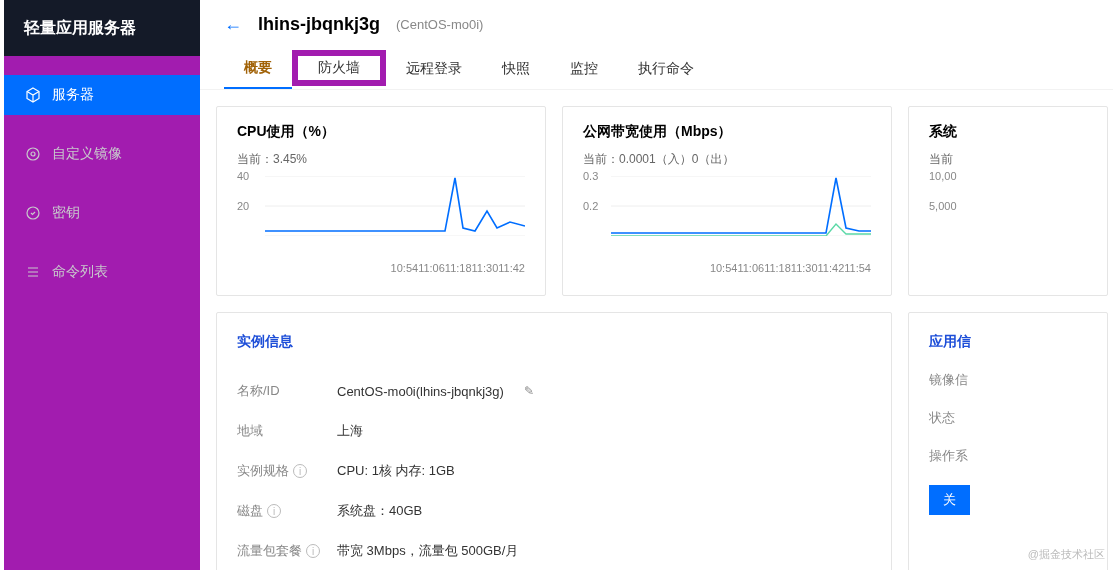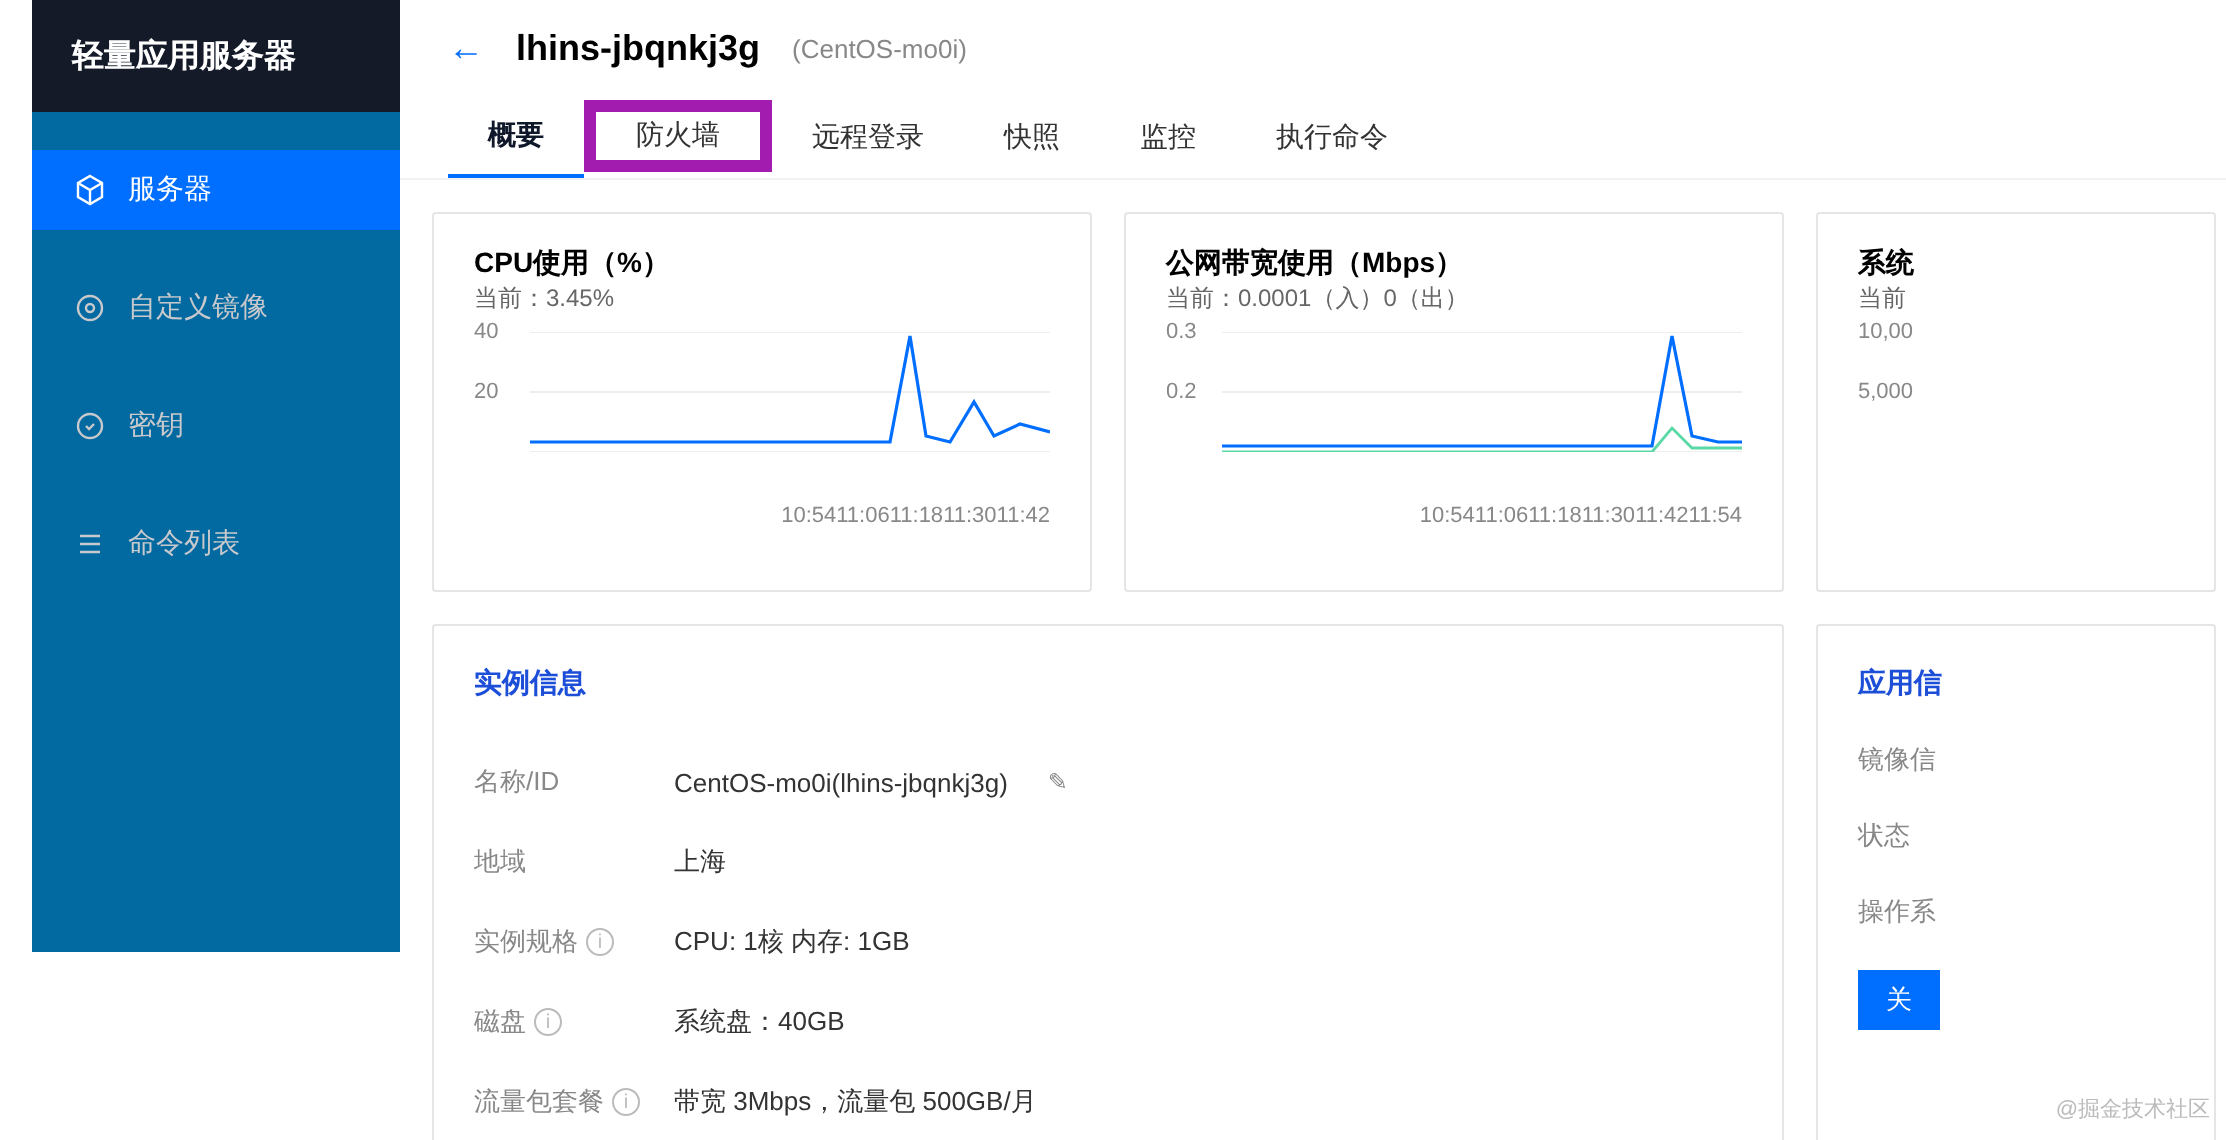--- a/index.html
+++ b/index.html
@@ -8,23 +8,23 @@
     font-size: 14px;
     color: #333;
     background: #fff;
     width: 1113px;
     height: 570px;
     overflow: hidden;
     position: relative;
   }
   .sidebar {
     position: absolute;
-    left: 16px; top: 0;
-    width: 200px; height: 476px;
-    background: #0369a1;
+    left: 4px; top: 0;
+    width: 200px; height: 570px;
+    background: #a21caf;
     color: #fff;
   }
   .sidebar-header {
     height: 56px;
     display: flex;
     align-items: center;
     padding-left: 20px;
     font-size: 16px;
     font-weight: 600;
     background: #141a28;
@@ -92,21 +92,21 @@
     height: 40px;
     display: flex;
     align-items: center;
     color: #333;
     cursor: pointer;
     font-size: 14px;
   }
   .tab.active {
     font-weight: 600;
     border-bottom: 2px solid #006eff;
-    color: #0f172a;
+    color: #a16207;
   }
   .tab.highlighted {
     border: 6px solid #a21caf;
     height: 36px;
     margin-top: -2px;
   }
   .content {
     padding: 16px 0 0 16px;
     display: flex;
     flex-direction: column;
@@ -123,20 +123,21 @@
     padding: 16px 20px 12px 20px;
     flex-shrink: 0;
   }
   .card.chart {
     width: 330px;
     height: 190px;
   }
   .card-title {
     font-size: 14px;
     font-weight: 600;
+    margin-bottom: 10px;
     color: #000;
   }
   .card-subtitle {
     font-size: 12px;
     color: #666;
     margin-bottom: 8px;
   }
   .chart-area {
     position: relative;
     height: 80px;

